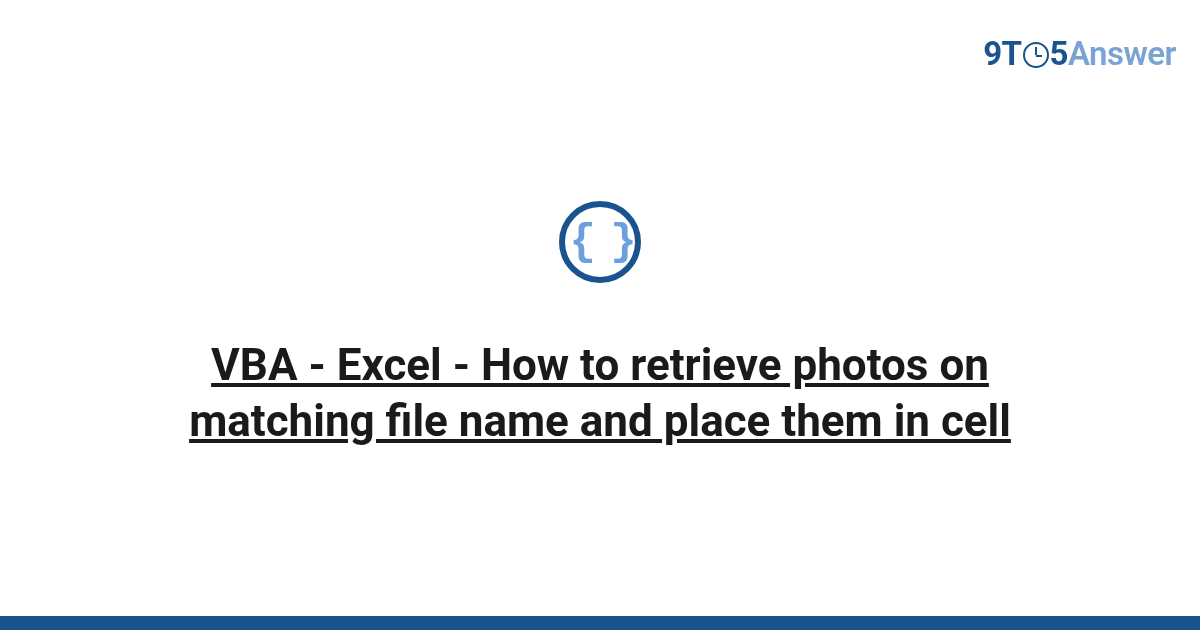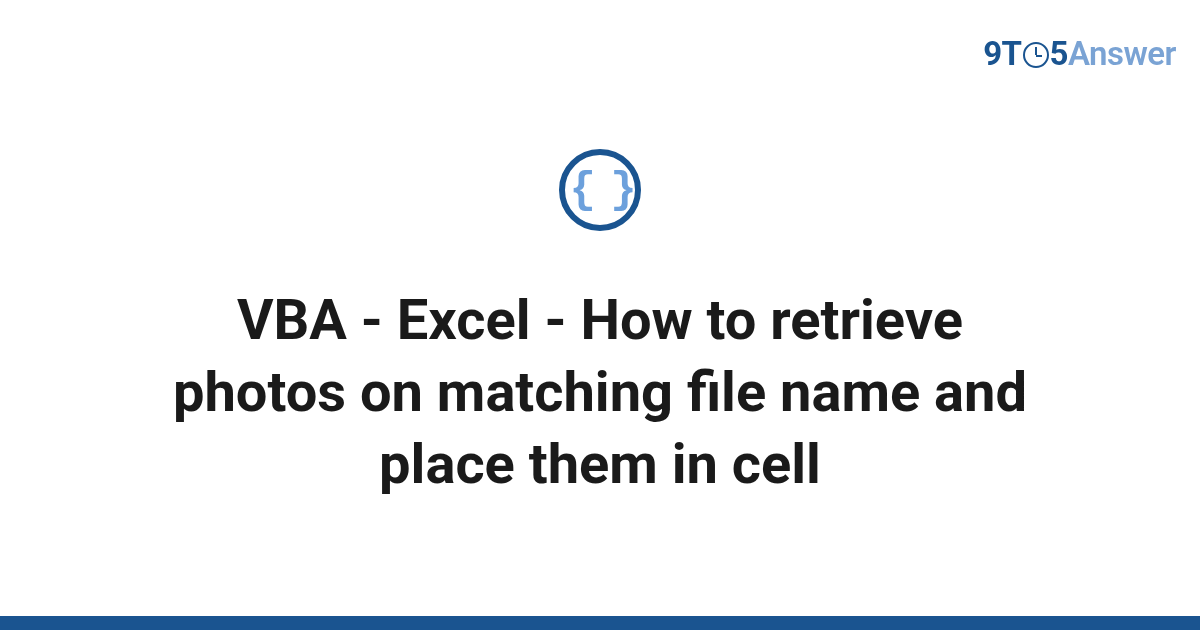--- a/index.html
+++ b/index.html
@@ -92,26 +92,27 @@
     }
     .braces {
       font-size: 44px;
       font-weight: 700;
       color: #6ca0dc;
       font-family: "Courier New", monospace;
       letter-spacing: -6px;
       line-height: 1;
     }
     .title {
-      font-size: 56px;
+      font-size: 44px;
       font-weight: 700;
       color: #1a1a1a;
       text-align: center;
       line-height: 1.28;
       max-width: 900px;
+      text-decoration: underline;
     }
     .bottom-bar {
       position: absolute;
       bottom: 0;
       left: 0;
       right: 0;
       height: 14px;
       background: #1a5490;
     }
   </style>

